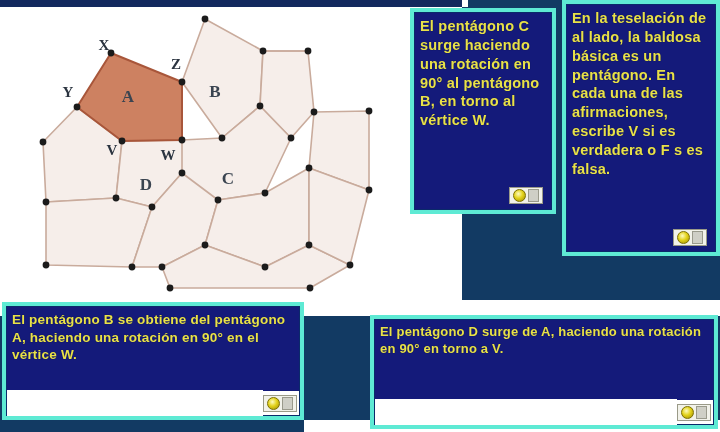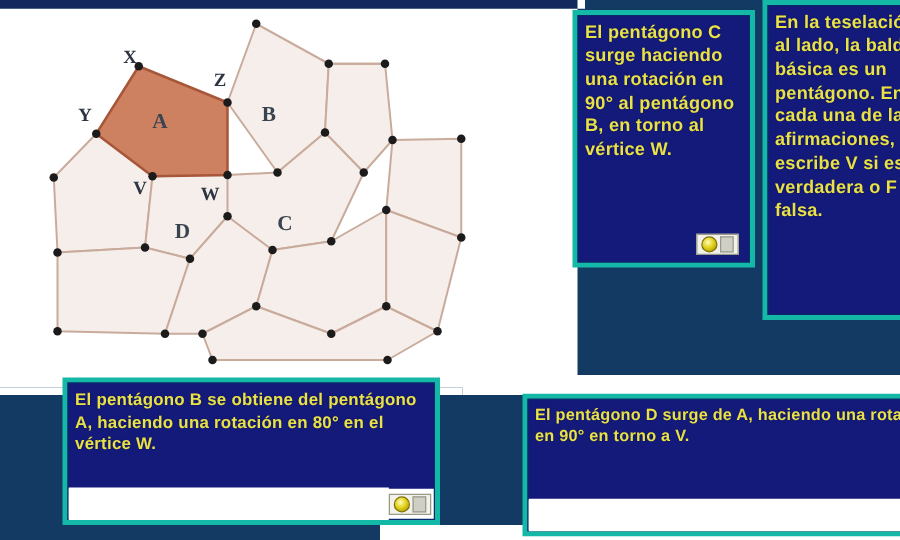--- a/index.html
+++ b/index.html
@@ -22,24 +22,23 @@
   .white-gap-r{position:absolute;left:462px;top:0;width:6px;height:7px;background:#ffffff;}
   .bottom-white{position:absolute;left:370px;top:300px;width:350px;height:16px;background:#ffffff;}
   .bottom-white-b{position:absolute;left:304px;top:420px;width:416px;height:12px;background:#ffffff;}
 
   
   #tess{position:absolute;left:0;top:7px;width:462px;height:303px;}
 
   
   .callout{
     position:absolute;
-    background:#14b8a6;
+    background:#5eead4;
     padding:4px;
     box-sizing:border-box;
-    margin-left:48px;
   }
   .callout .inner{
     width:100%;height:100%;
     background:#141a7a;
     border:1px solid #0a2a6a;
     box-sizing:border-box;
     position:relative;
   }
   .callout .txt{
     color:#e8e14a;
@@ -195,21 +194,21 @@
       <div class="txt">En la teselación de al lado, la baldosa básica es un pentágono. En cada una de las afirmaciones, escribe V si es verdadera o F s es falsa.</div>
       <div class="chk chk-float">
         <span class="gem"></span>
         <span class="pip"></span>
       </div>
     </div>
   </div>
 
   <div class="callout" id="box-b">
     <div class="inner">
-      <div class="txt">El pentágono B se obtiene del pentágono A, haciendo una rotación en 80° en el vértice W.</div>
+      <div class="txt">El pentágono B se obtiene del pentágono A, haciendo una rotación en 90° en el vértice W.</div>
       <div class="answer-row">
         <input type="text" value="" placeholder="" style="">
         <div class="chk">
           <span class="gem"></span>
           <span class="pip"></span>
         </div>
       </div>
     </div>
   </div>
 

